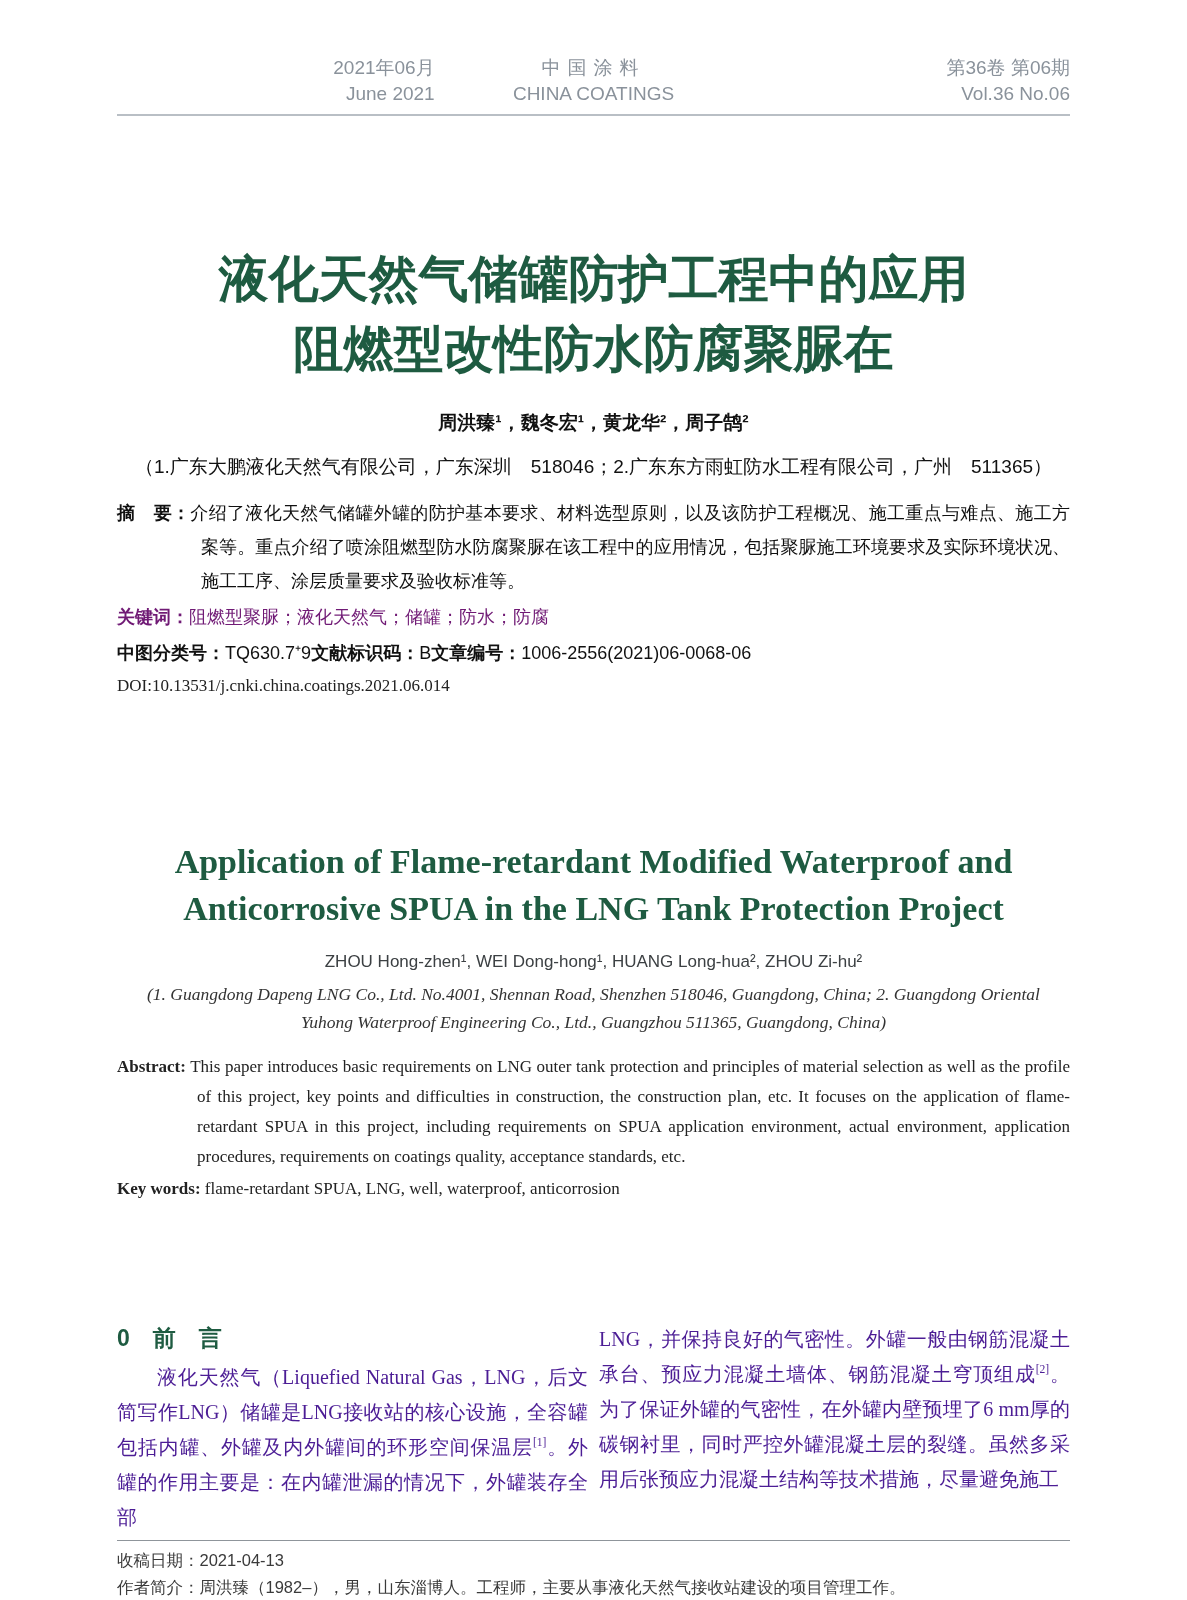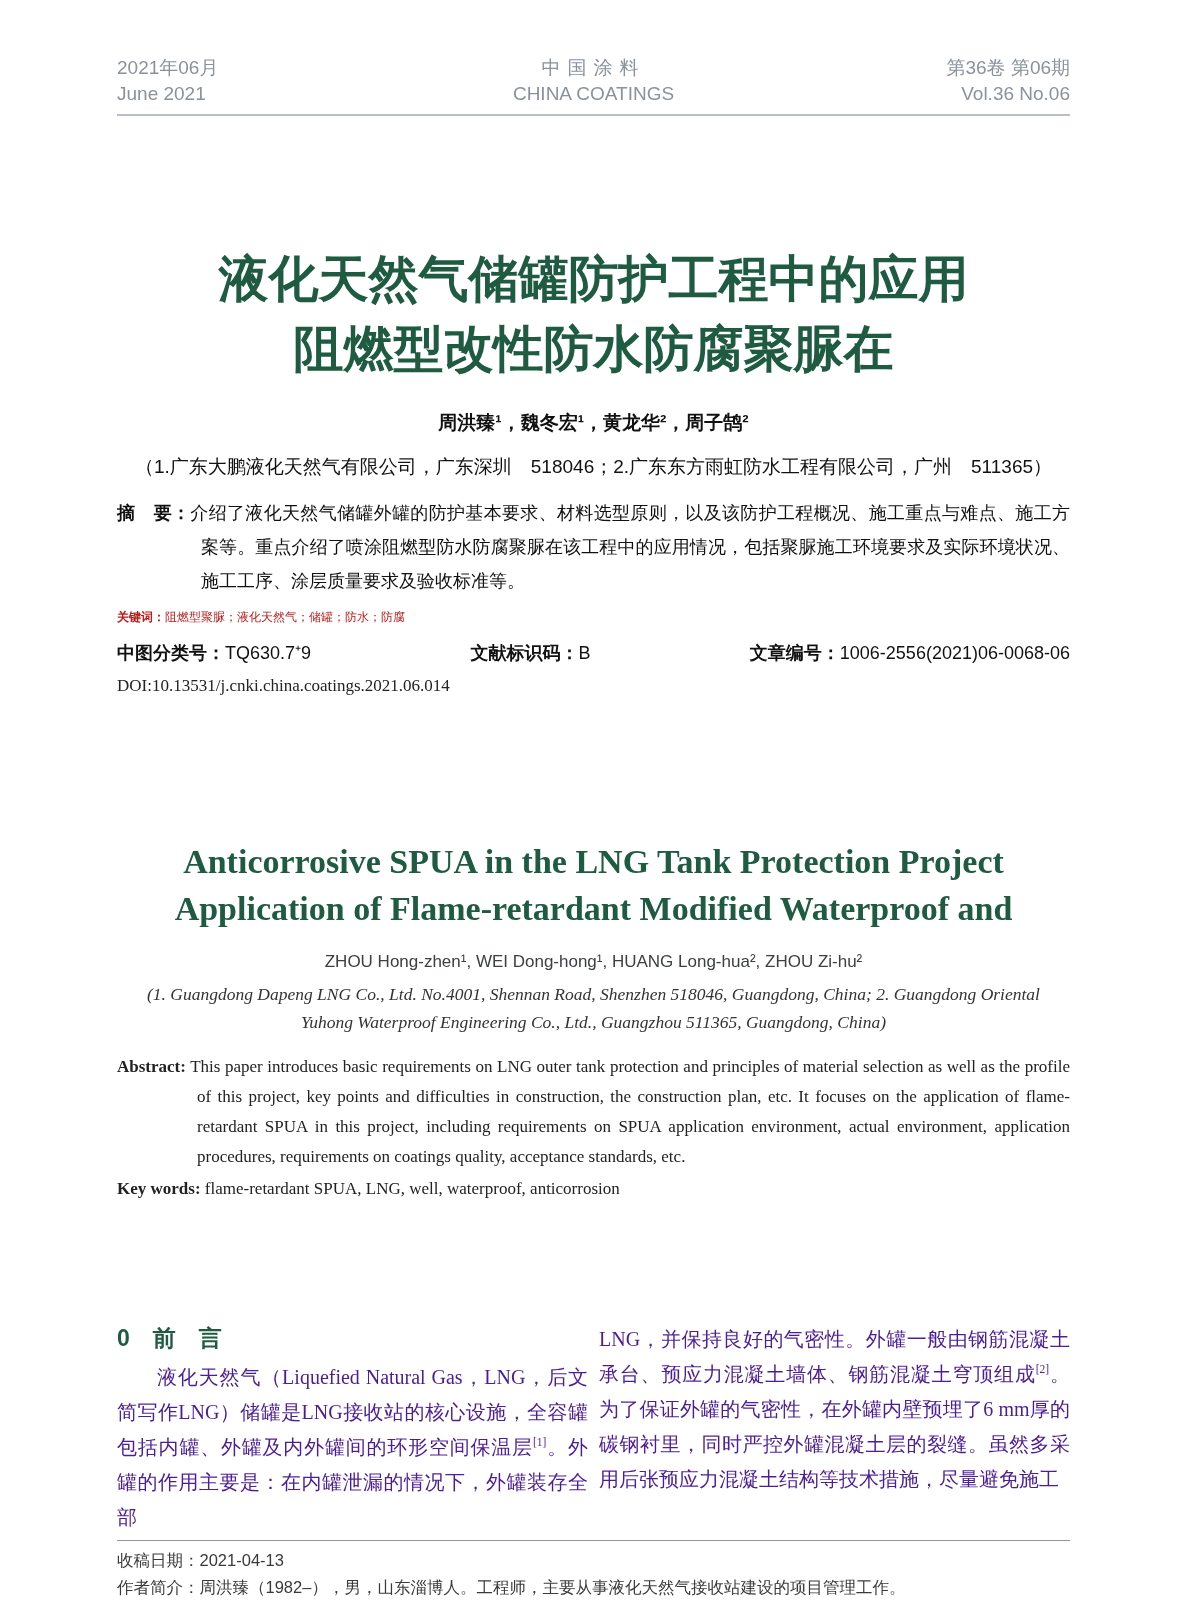--- a/index.html
+++ b/index.html
@@ -11,41 +11,41 @@
   }
   .content { padding:0 117px; }
 
   
   .journal-header {
     padding-top:55px; display:flex; align-items:flex-end;
     color:#8a929b; font-size:19px; line-height:26px;
     border-bottom:2px solid #b9bfc5; padding-bottom:7px;
   }
   .h-cell { flex:1; }
-  .h-left { text-align:left; }
+  .h-left { text-align:right; }
   .h-center { text-align:center; }
   .h-center .cn { letter-spacing:7px; }
   .h-right { text-align:right; }
 
   
   .title-cn {
     margin-top:128px; text-align:center; color:#1e5b41;
     font-size:50px; line-height:70px; font-weight:bold;
   }
   .authors-cn { margin-top:26px; text-align:center; font-size:19px; font-weight:bold; color:#111; }
   .affil-cn { margin-top:18px; text-align:center; font-size:19px; color:#111; }
 
   
   .abstract-cn {
     margin-top:16px; font-size:18px; line-height:34px; text-align:justify;
     padding-left:84px; text-indent:-84px; color:#111;
   }
   .abstract-cn .label, .keywords-cn .label, .meta-row .label { font-weight:bold; }
-  .keywords-cn { margin-top:2px; font-size:12px; line-height:34px; color:#b91c1c; }
-  .meta-row { margin-top:4px; display:flex; justify-content:space-between; font-size:18px; line-height:30px; color:#111; }
+  .keywords-cn { margin-top:2px; font-size:18px; line-height:34px; color:#701a75; }
+  .meta-row { margin-top:4px; display:flex; font-size:18px; line-height:30px; color:#111; }
   .doi { margin-top:8px; font-family:"Liberation Serif", serif; font-size:17px; color:#222; }
 
   
   .title-en {
     margin-top:142px; text-align:center; color:#1e5b41;
     font-family:"Liberation Serif", serif; font-weight:bold;
     font-size:34px; line-height:47px;
   }
   .authors-en { margin-top:20px; text-align:center; font-size:17px; color:#3c4043; }
   .affil-en {
@@ -111,22 +111,22 @@
 
     <div class="meta-row">
       <div><span class="label">中图分类号：</span><span>TQ630.7⁺9</span></div>
       <div><span class="label">文献标识码：</span><span>B</span></div>
       <div><span class="label">文章编号：</span><span>1006-2556(2021)06-0068-06</span></div>
     </div>
 
     <div class="doi">DOI:10.13531/j.cnki.china.coatings.2021.06.014</div>
 
     <h2 class="title-en">
+      <div>Application of Flame-retardant Modified Waterproof and</div>
       <div>Anticorrosive SPUA in the LNG Tank Protection Project</div>
-      <div>Application of Flame-retardant Modified Waterproof and</div>
     </h2>
 
     <div class="authors-en">ZHOU Hong-zhen¹, WEI Dong-hong¹, HUANG Long-hua², ZHOU Zi-hu²</div>
     <div class="affil-en">
       <div>(1. Guangdong Dapeng LNG Co., Ltd. No.4001, Shennan Road, Shenzhen 518046, Guangdong, China; 2. Guangdong Oriental</div>
       <div>Yuhong Waterproof Engineering Co., Ltd., Guangzhou 511365, Guangdong, China)</div>
     </div>
 
     <div class="abstract-en"><span class="label">Abstract:</span> <span>This paper introduces basic requirements on LNG outer tank protection and principles of material selection as well as the profile of this project, key points and difficulties in construction, the construction plan, etc. It focuses on the application of flame-retardant SPUA in this project, including requirements on SPUA application environment, actual environment, application procedures, requirements on coatings quality, acceptance standards, etc.</span></div>
 

